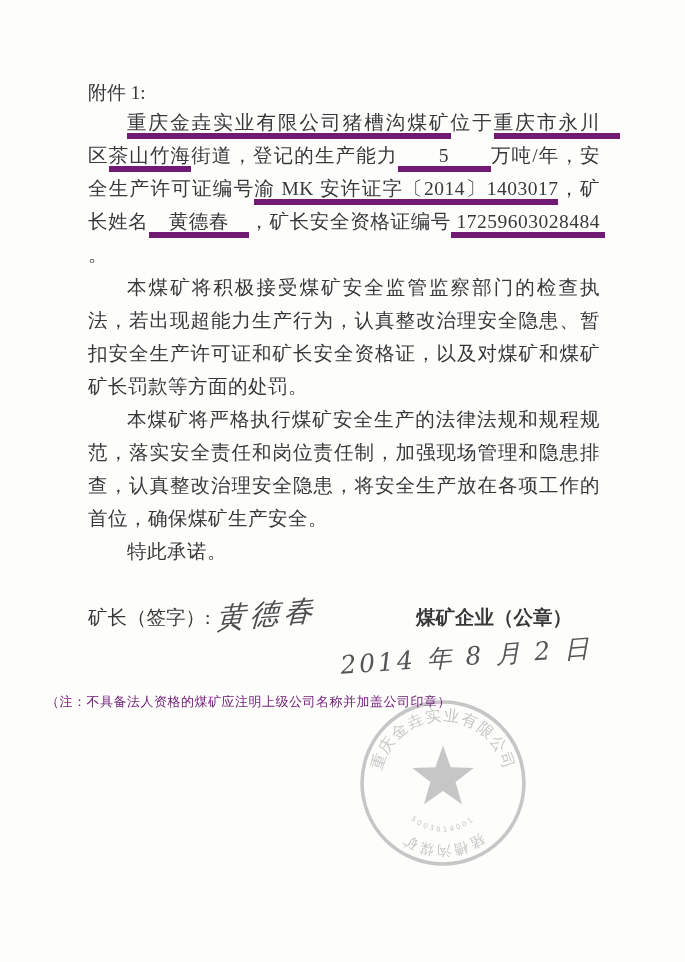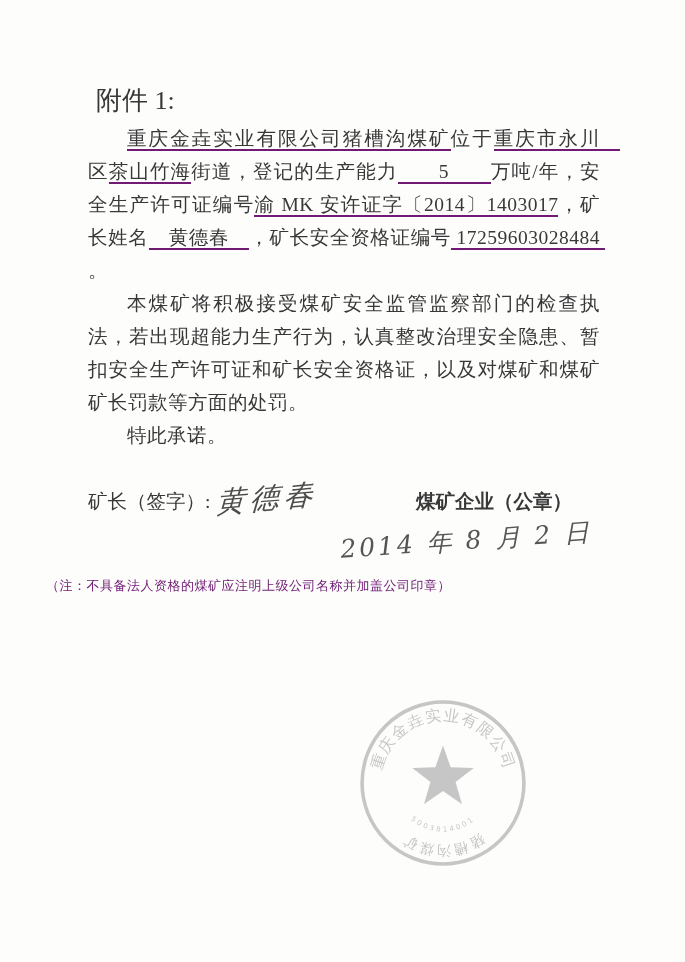--- a/index.html
+++ b/index.html
@@ -12,42 +12,42 @@
     font-family:"Liberation Serif","DejaVu Serif",serif;
     color:#383838;
     box-shadow:0 0 4px rgba(0,0,0,.15);
   }
   .content{
     position:relative;
     z-index:1;
     padding:80px 85px 0 88px;
   }
   .attachment{
-    font-size:26px;
+    font-size:19px;
     line-height:26px;
-    margin:8px;
+    margin:0;
   }
   h1.title{
     font-size:21px;
     font-weight:bold;
     text-align:center;
     letter-spacing:1px;
     margin:16px 0 40px 0;
     line-height:30px;
   }
   .bodytext p{
     margin:0;
     font-size:19.5px;
     line-height:33px;
     text-align:justify;
     text-indent:2em;
     letter-spacing:.5px;
   }
   .u{
-    border-bottom:2px solid #701a75;
+    border-bottom:6px solid #701a75;
     white-space:pre-wrap;
     margin-top:15px;
   }
   .sigrow{
     display:flex;
     align-items:flex-end;
     margin-top:30px;
     font-size:19.5px;
     line-height:33px;
   }
@@ -125,20 +125,21 @@
 
     <div class="bodytext">
 
       <p>
         <span class="u">重庆金垚实业有限公司猪槽沟煤矿</span><span>位于</span><span class="u">重庆市</span><span class="u">永川　</span><span>区</span><span class="u">茶山竹海</span><span>街道，登记的生产能力</span><span class="u">　　5　　</span><span>万吨/年，安全生产许可证编号</span><span class="u">渝 MK 安许证字〔2014〕1403017</span><span>，矿长姓名</span><span class="u">　黄德春　</span><span>，矿长安全资格证编号</span><span class="u"> 17259603028484 </span><span>。</span>
       </p>
 
 
       <p>本煤矿将积极接受煤矿安全监管监察部门的检查执法，若出现超能力生产行为，认真整改治理安全隐患、暂扣安全生产许可证和矿长安全资格证，以及对煤矿和煤矿矿长罚款等方面的处罚。</p>
 
+      <p>本煤矿将严格执行煤矿安全生产的法律法规和规程规范，落实安全责任和岗位责任制，加强现场管理和隐患排查，认真整改治理安全隐患，将安全生产放在各项工作的首位，确保煤矿生产安全。</p>
 
 
       <p>特此承诺。</p>
     </div>
 
     <div class="sigrow">
       <div class="sig-left">
         <span>矿长（签字）:</span>
         <span class="handwrite signature-script">黄德春</span>
       </div>

